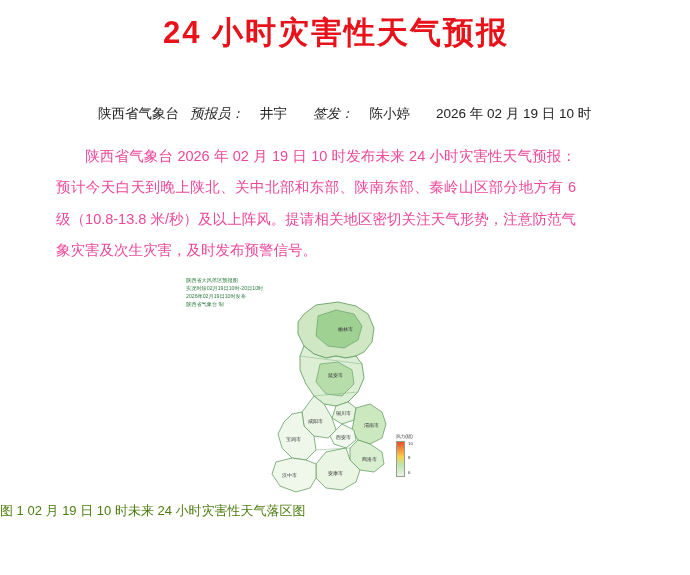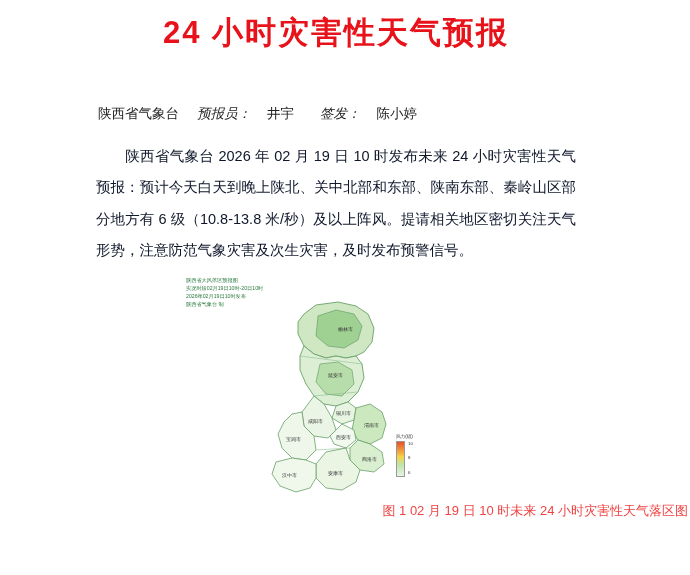--- a/index.html
+++ b/index.html
@@ -31,31 +31,31 @@
   }
   .meta-row {
     display: flex;
     align-items: baseline;
     justify-content: flex-start;
     gap: 0px;
     font-size: 13.5px;
     color: #222;
     padding: 22px 0 0 98px;
   }
-  .meta-row .m1 { margin-right: 18px; }
+  .meta-row .m1 { margin-right: 11px; }
   .meta-row .m2 { margin-right: 16px; font-style: italic; }
   .meta-row .m3 { margin-right: 26px; margin-top: 32px; }
   .meta-row .m4 { }
   .body-text {
-    padding: 18px 96px 0 96px;
+    padding: 18px 96px 0 56px;
     font-size: 14.5px;
     line-height: 2.15;
     text-align: justify;
     text-justify: inter-ideograph;
-    color: #0f172a;
+    color: #ec4899;
   }
   .body-text .indent { display: inline-block; width: 2em; }
   .figure-wrap {
     position: relative;
     margin-top: 6px;
     height: 258px;
   }
   .map-box {
     position: absolute;
     left: 50%;
@@ -101,25 +101,25 @@
     color: #333;
   }
   .legend-title {
     font-size: 4.6px;
     margin-bottom: 2px;
     color: #333;
   }
   .fig-caption {
     position: absolute;
     bottom: 10px;
-    left: 16px;
+    left: 0;
     width: 100%;
-    text-align: right;
+    text-align: left;
     font-size: 13px;
-    color: #ef4444;
+    color: #4d7c0f;
   }
   .city-label {
     position: absolute;
     font-size: 5px;
     color: #333;
     white-space: nowrap;
   }
 </style>
 </head>
 <body>
@@ -127,20 +127,21 @@
 <div class="page">
 
   <div class="title">24 小时灾害性天气预报</div>
 
   <div class="meta-row">
     <span class="m1">陕西省气象台</span>
     <span class="m2">预报员：</span>
     <span class="m3">井宇</span>
     <span class="m2">签发：</span>
     <span class="m3">陈小婷</span>
+    <span class="m4">2026 年 02 月 19 日 10 时</span>
   </div>
 
   <div class="body-text"><span class="indent"></span><span>陕西省气象台 2026 年 02 月 19 日 10 时发布未来 24 小时灾害性天气预报：预计今天白天到晚上陕北、关中北部和东部、陕南东部、秦岭山区部分地方有 6 级（10.8-13.8 米/秒）及以上阵风。提请相关地区密切关注天气形势，注意防范气象灾害及次生灾害，及时发布预警信号。</span></div>
 
   <div class="figure-wrap">
 
     <div class="map-box">
 
       <div class="map-caption-block">
         <div>陕西省大风落区预报图</div>

